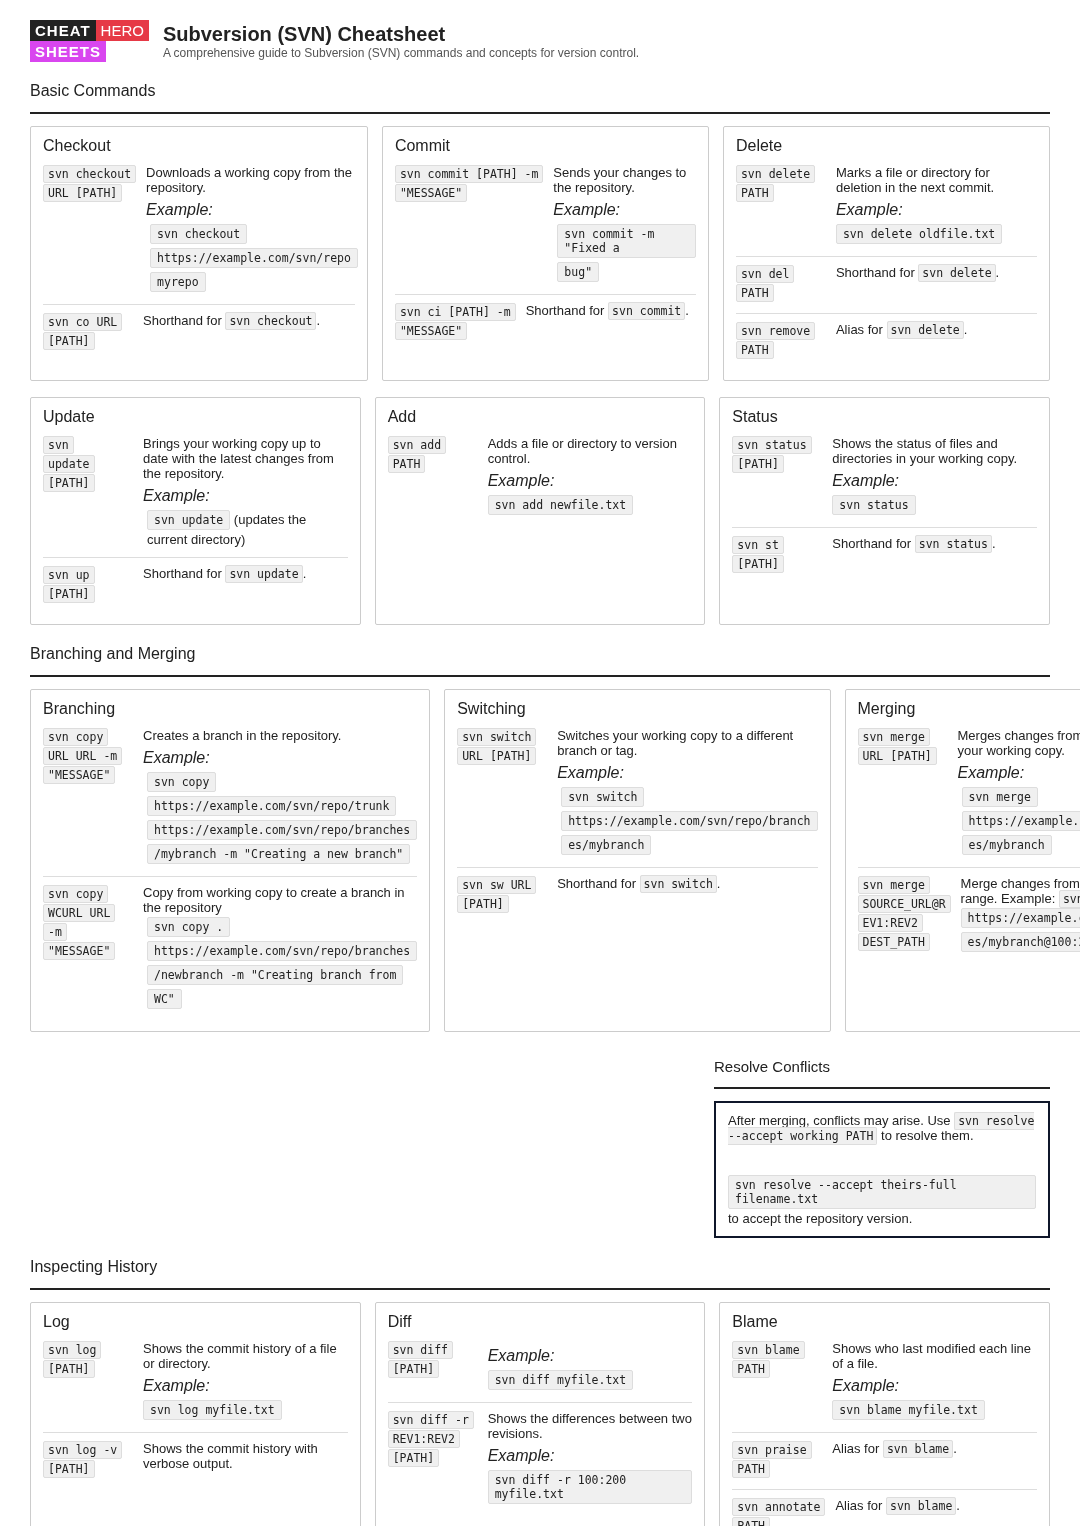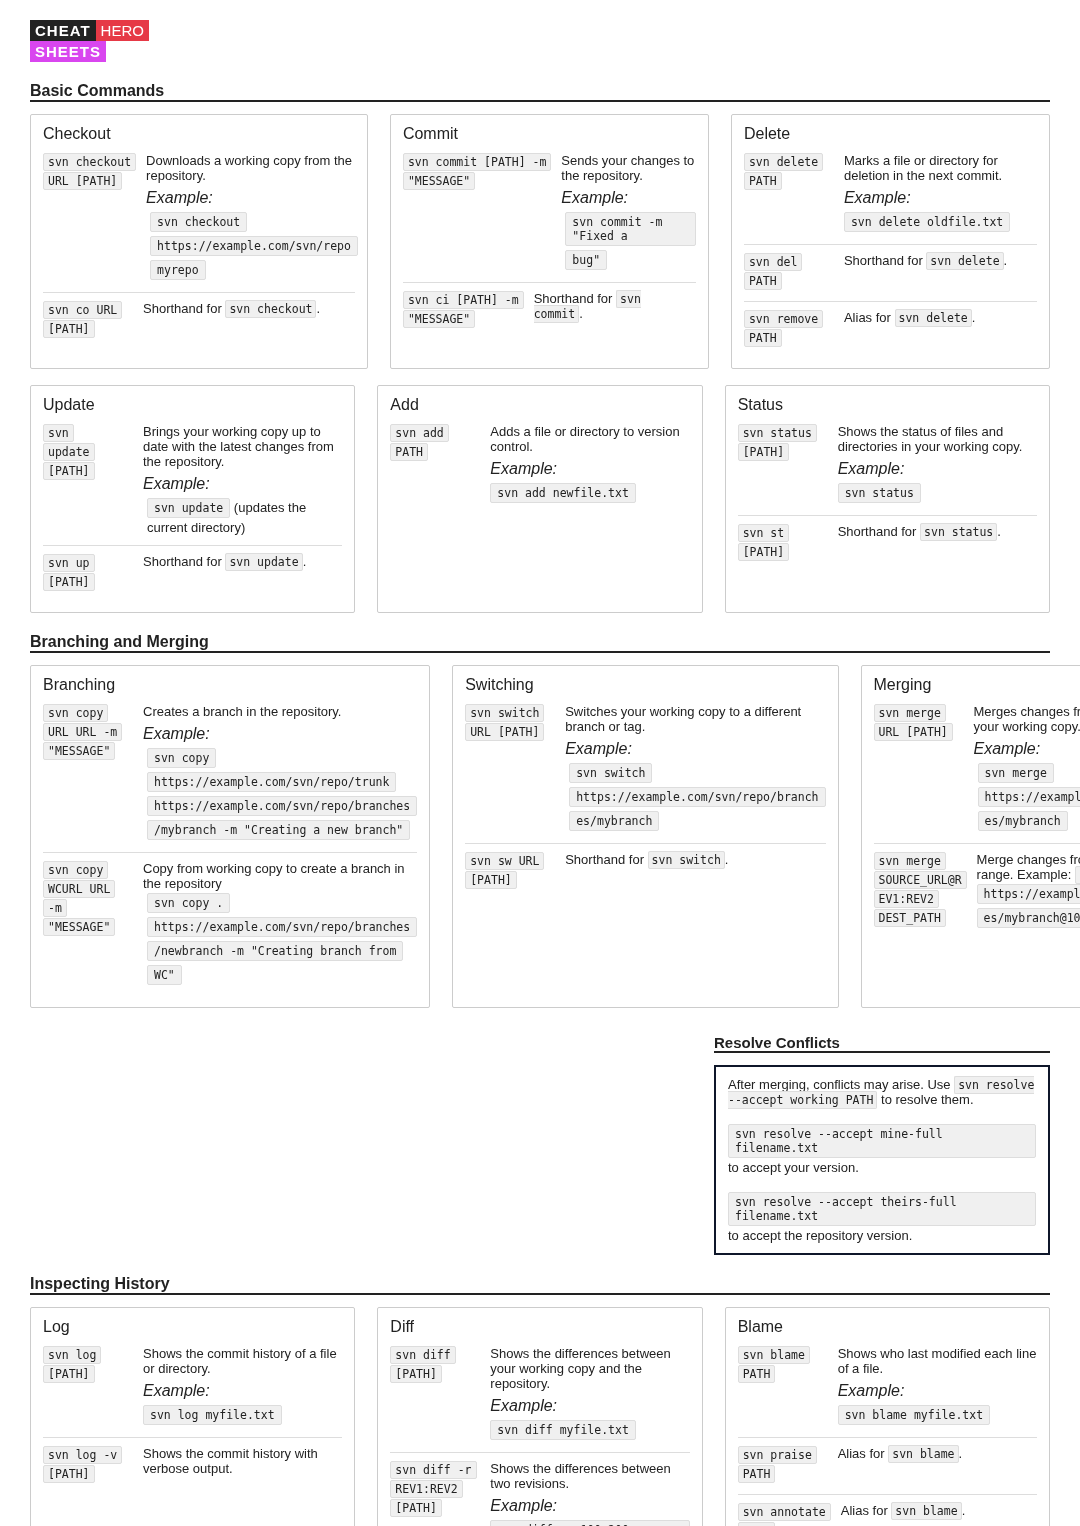--- a/index.html
+++ b/index.html
@@ -49,30 +49,30 @@
     .header-text h1 {
       font-size: 20px;
       font-weight: bold;
     }
     .header-text p {
       font-size: 12px;
       color: #555;
     }
     .section-title {
       font-size: 16px;
-      font-weight: bold;
+      font-weight: normal;
       border-bottom: 2px solid #222;
-      padding-bottom: 0;
+      padding-bottom: 12px;
       margin-bottom: 12px;
       margin-top: 20px;
     }
     .three-col {
       display: grid;
       grid-template-columns: 1fr 1fr 1fr;
-      gap: 22px;
+      gap: 14px;
       margin-bottom: 16px;
     }
     .card {
       border: 1px solid #ccc;
       padding: 10px 12px;
       border-radius: 2px;
     }
     .card-title {
       font-size: 16px;
       font-weight: normal;
@@ -147,20 +147,24 @@
 <div class="header">
   <div class="logo">
     <div class="logo-row1">
       <span class="logo-cheat">CHEAT</span>
       <span class="logo-hero2">HERO</span>
     </div>
     <div class="logo-row2">
       <span class="logo-sheets">SHEETS</span>
     </div>
   </div>
+  <div class="header-text">
+    <h1>Subversion (SVN) Cheatsheet</h1>
+    <p>A comprehensive guide to Subversion (SVN) commands and concepts for version control.</p>
+  </div>
 </div>
 
 <div class="section-title">Basic Commands</div>
 
 <div class="three-col">
 
   <div class="card">
     <div class="card-title">Checkout</div>
     <div class="cmd-row">
       <div class="cmd-cell">
@@ -430,21 +434,20 @@
   </div>
 </div>
 
 <div style="display:grid; grid-template-columns: 2fr 1fr; gap: 12px; margin-bottom: 16px;">
   <div></div>
   <div class="conflict-section">
     <div class="section-title" style="font-size:15px; margin-top:0;">Resolve Conflicts</div>
     <div class="conflict-card">
       <p>After merging, conflicts may arise. Use <span class="inline-code">svn resolve --accept working PATH</span> to resolve them.</p>
       <br>
-      <p><span class="code-block">svn resolve --accept mine-full filename.txt</span> to accept your version.</p>
       <br>
       <p><span class="code-block">svn resolve --accept theirs-full filename.txt</span> to accept the repository version.</p>
     </div>
   </div>
 </div>
 
 <div class="section-title">Inspecting History</div>
 
 <div class="three-col">
 
@@ -474,21 +477,20 @@
   </div>
 
   <div class="card">
     <div class="card-title">Diff</div>
     <div class="cmd-row">
       <div class="cmd-cell">
         <span class="cmd-key">svn diff</span><br>
         <span class="cmd-key">[PATH]</span>
       </div>
       <div class="cmd-desc">
-        <p>Shows the differences between your working copy and the repository.</p>
         <div class="example-label">Example:</div>
         <span class="code-block">svn diff myfile.txt</span>
       </div>
     </div>
     <div class="divider-row"></div>
     <div class="cmd-row">
       <div class="cmd-cell">
         <span class="cmd-key">svn diff -r</span><br>
         <span class="cmd-key">REV1:REV2</span><br>
         <span class="cmd-key">[PATH]</span>

